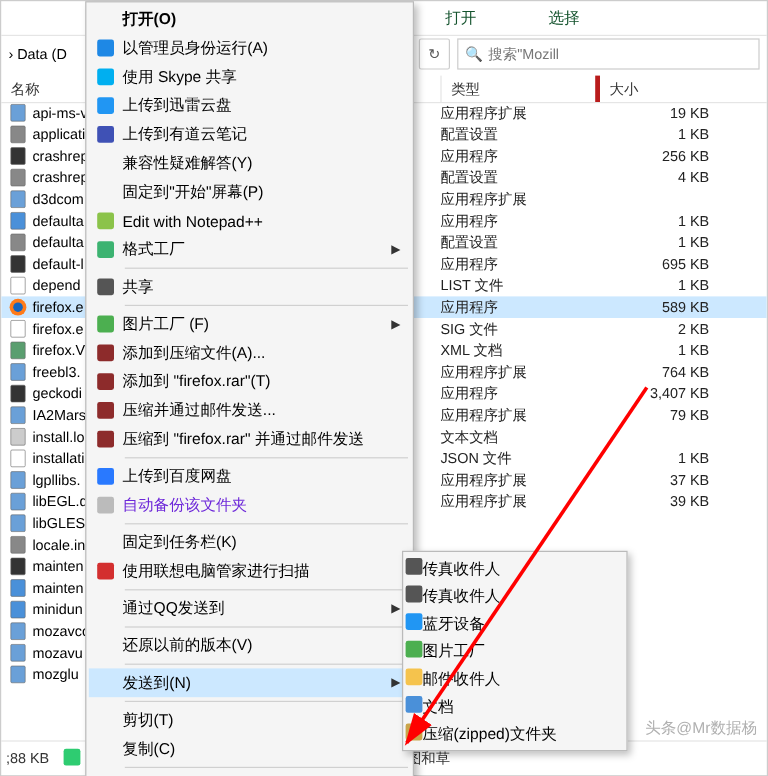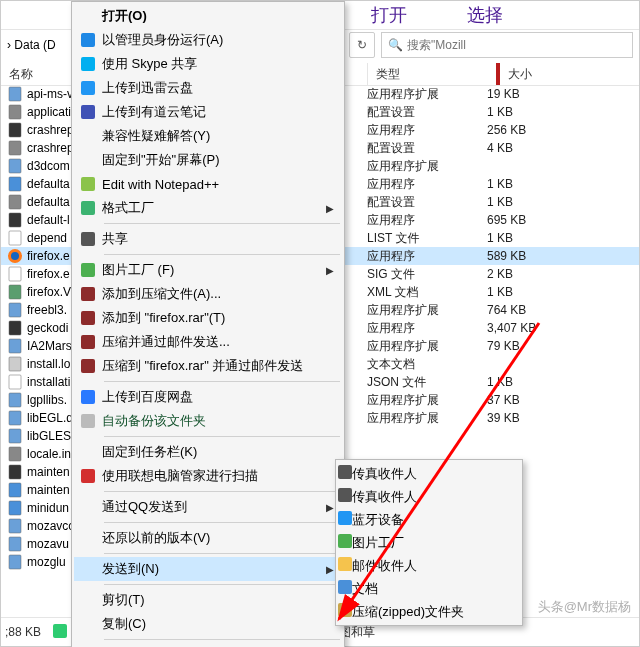--- a/index.html
+++ b/index.html
@@ -1,46 +1,46 @@
 <!DOCTYPE html>
 <html><head>
 <meta charset="utf-8">
 <style>
 html,body{margin:0;padding:0;font-family:"Microsoft YaHei","Segoe UI",sans-serif;font-size:12px;background:#fff;color:#000;overflow:hidden}
 .viewport{width:640px;height:647px;position:relative;background:#fff;border:1px solid #ccc;box-sizing:border-box}
 .toolbar{position:absolute;top:0;left:0;right:0;height:28px;display:flex;align-items:center;border-bottom:1px solid #e5e5e5}
-.toolbar .tab{padding:0 30px;font-size:18px;color:#4c1d95}
+.toolbar .tab{padding:0 30px;font-size:13px;color:#14532d}
 .path-row{position:absolute;top:28px;left:0;right:0;height:32px;display:flex;align-items:center;padding:0 6px;gap:6px}
 .path-row .crumb{flex:0 0 60px;display:flex;align-items:center}
 .path-row .nav-btn{width:24px;height:24px;display:flex;align-items:center;justify-content:center;color:#555;border:1px solid #ccc;border-radius:2px;background:#fff}
 .search-box{flex:1;display:flex;align-items:center;border:1px solid #ccc;height:24px;padding:0 6px;color:#666;gap:4px}
 .headers{position:absolute;top:62px;left:0;right:0;height:22px;display:flex;border-bottom:1px solid #e5e5e5;font-size:12px;color:#333}
 .headers .col-name{width:358px;padding-left:8px;display:flex;align-items:center;border-right:1px solid #e5e5e5}
 .headers .col-type{width:120px;padding-left:8px;display:flex;align-items:center;border-right:4px solid #b91c1c}
 .headers .col-size{flex:1;padding-left:8px;display:flex;align-items:center}
 .file-area{position:absolute;top:84px;left:0;right:0;bottom:28px;overflow:hidden}
 .file-row{position:relative;height:18px;display:flex;align-items:center;font-size:12px}
 .file-row .f-icon{width:16px;height:16px;margin:0 4px 0 6px;flex:0 0 16px}
 .file-row .f-name{flex:0 0 332px;white-space:nowrap;overflow:hidden}
 .file-row .f-type{flex:0 0 120px;padding-left:8px;color:#222}
-.file-row .f-size{flex:1;padding-right:48px;color:#222}
+.file-row .f-size{flex:1;text-align:right;padding-right:48px;color:#222}
 .file-row.sel{background:#cce8ff}
 .status-bar{position:absolute;bottom:0;left:0;right:0;height:28px;border-top:1px solid #e5e5e5;display:flex;align-items:center;font-size:12px;color:#333;padding:0 4px;gap:12px}
 .status-bar .task{display:flex;align-items:center;gap:4px}
 .status-bar .task .ticon{width:16px;height:16px}
 .watermark{position:absolute;bottom:30px;right:8px;font-size:13px;color:#b0b0b0;font-weight:300}
 
 .menu{position:absolute;background:#f5f5f5;border:1px solid #bababa;box-shadow:3px 3px 6px rgba(0,0,0,.25);padding:2px;font-size:13px}
 .menu.main{left:70px;top:0;width:268px}
 .menu .item{display:flex;align-items:center;height:24px;position:relative}
 .menu .icon-slot{width:28px;display:flex;align-items:center;justify-content:center}
 .menu .label{flex:1;white-space:nowrap}
 .menu .arrow{width:16px;color:#333;font-size:10px}
 .menu .sep{height:1px;background:#d0d0d0;margin:3px 2px 3px 30px}
-.menu .disabled{color:#14532d}
+.menu .disabled{color:#6d28d9}
 .menu .hl{background:#cce8ff}
 .menu .bold{font-weight:700}
 .submenu{position:absolute;left:334px;top:458px;width:182px;background:#f5f5f5;border:1px solid #bababa;box-shadow:3px 3px 6px rgba(0,0,0,.25);padding:2px;font-size:13px}
 .submenu .item{display:flex;align-items:center;height:23px}
 .submenu .item.hl{background:#cce8ff}
 .red-arrow{position:absolute;pointer-events:none}
 .i-sq{width:14px;height:14px;display:inline-block;border-radius:2px}
 </style>
 </head>
 <body>

